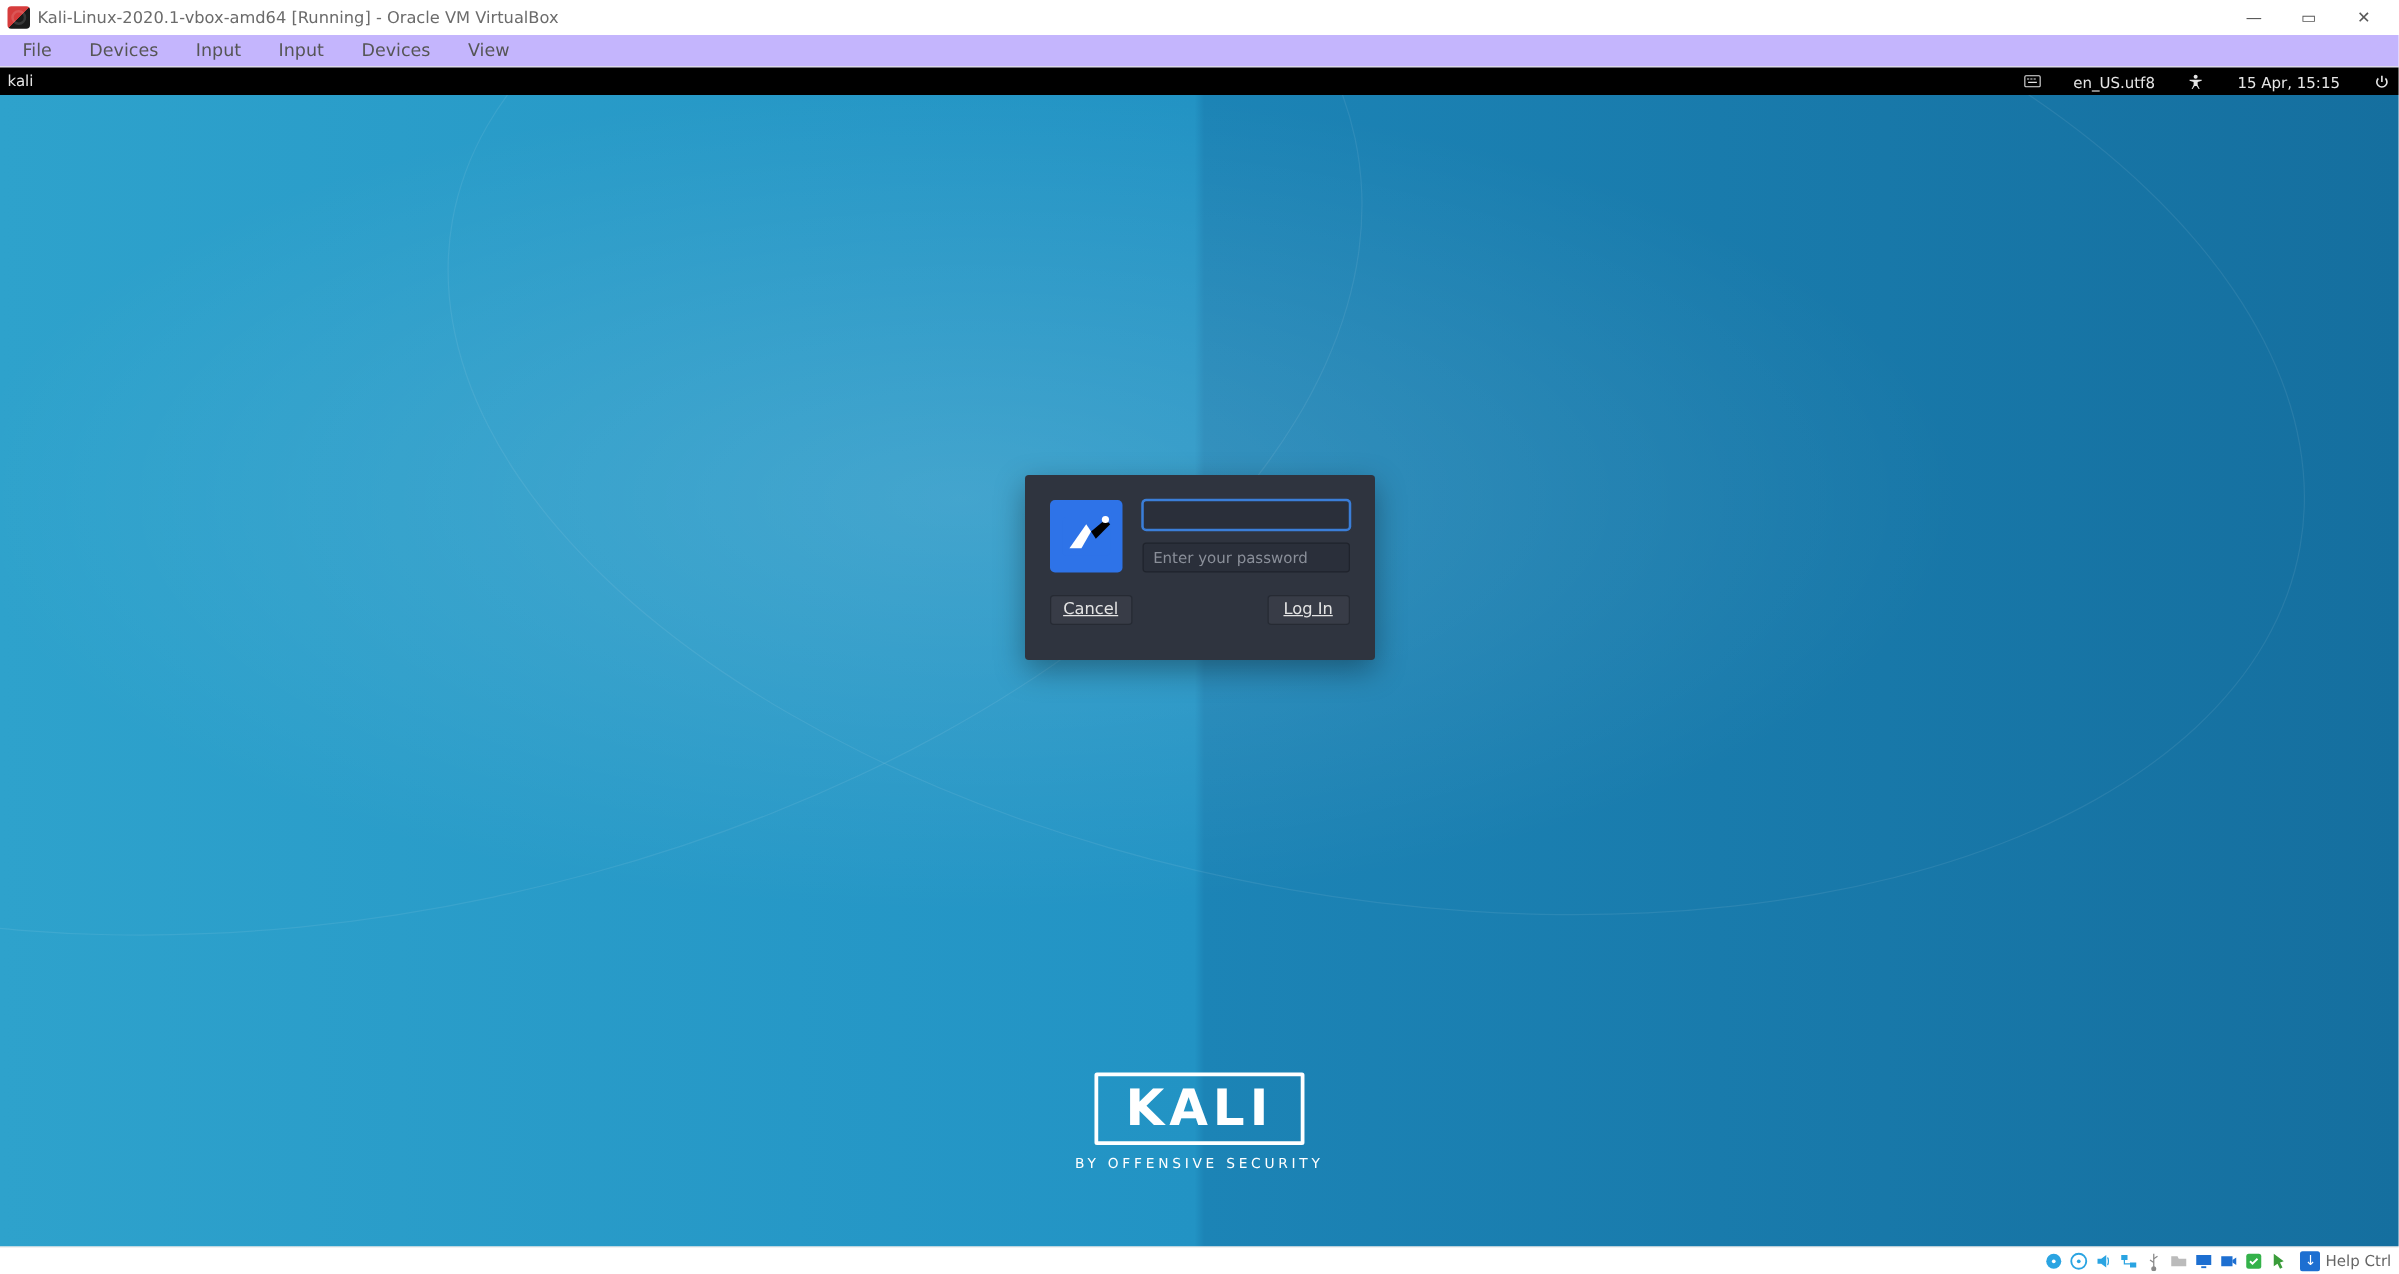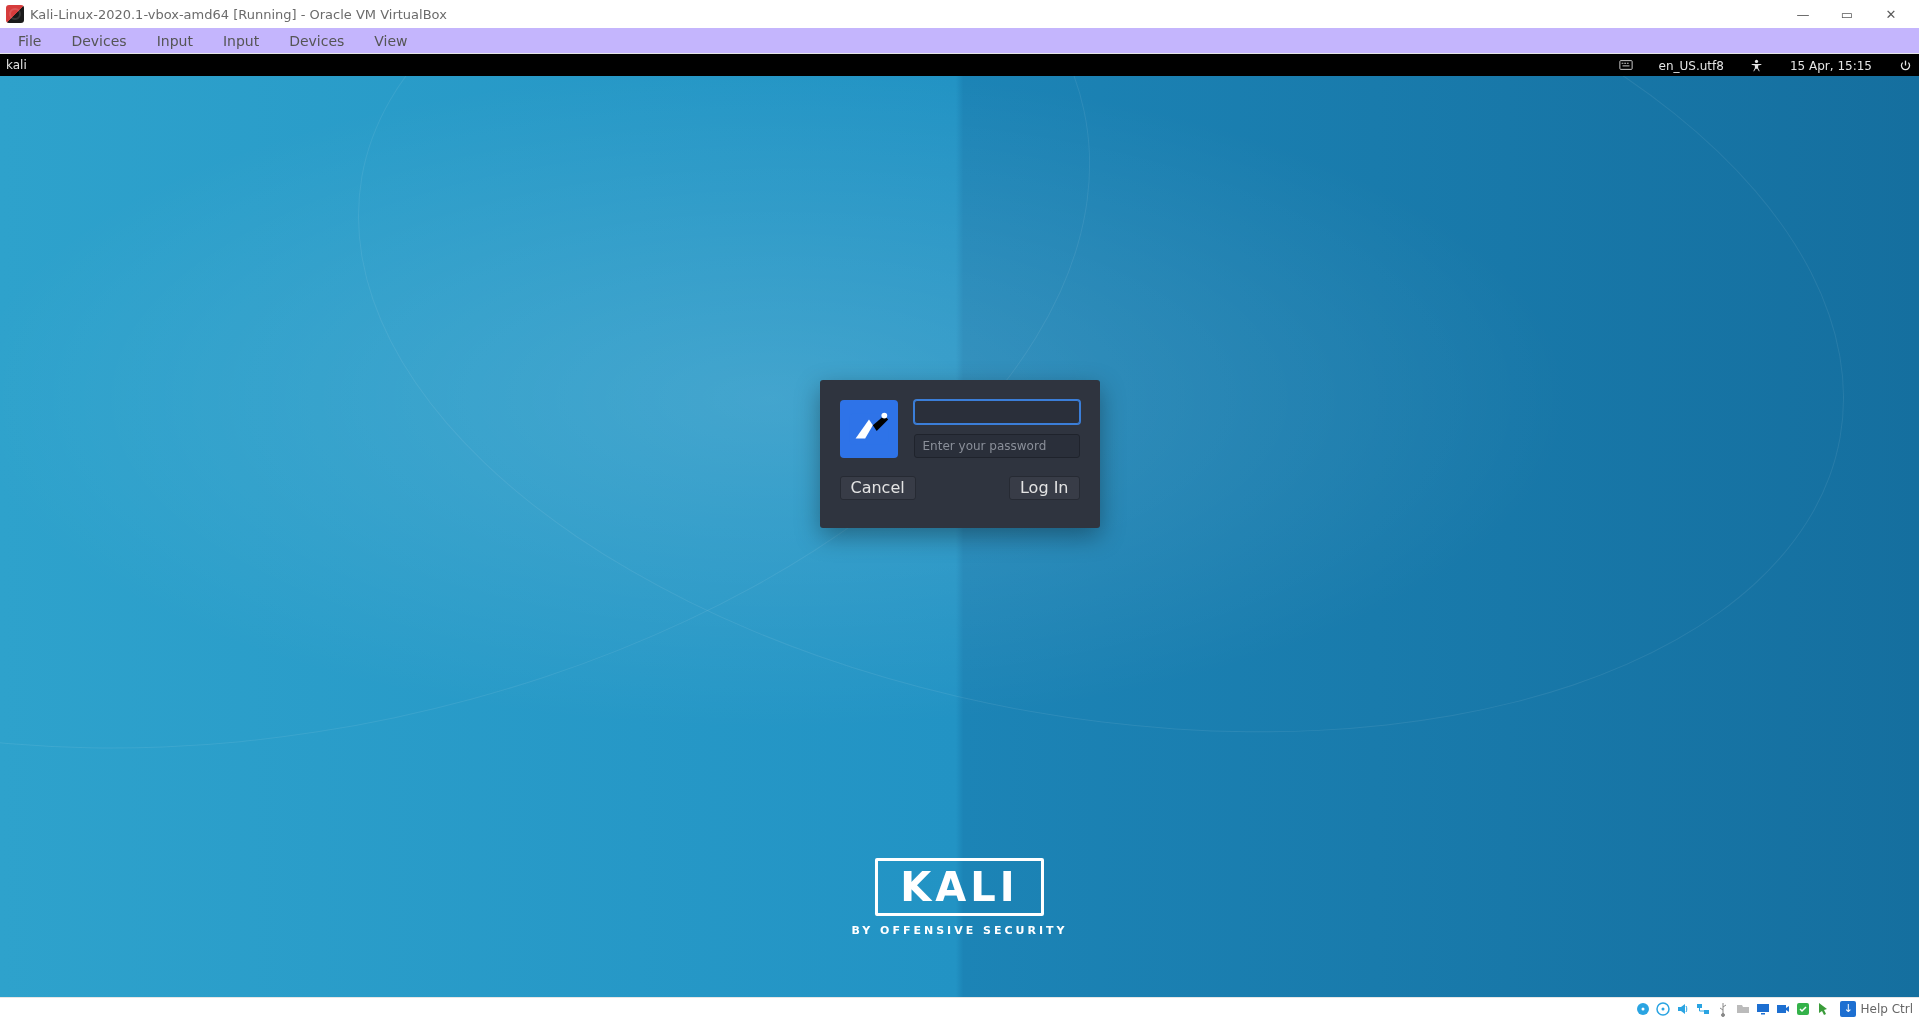--- a/index.html
+++ b/index.html
@@ -73,36 +73,36 @@
   width:100%; height:24px; border-radius:3px; padding:0 8px; font-size:12px;
   background:#2a2f3a; color:#d6d6d6; border:1px solid #1f232c; outline:none;
 }
 .login-box input.username { border:1px solid #3b7ed8; box-shadow:0 0 0 1px #3b7ed8; }
 .login-box input::placeholder { color:#8a8f99; }
 .login-box .btnrow {
   grid-column: 1 / -1; display:flex; justify-content:space-between; margin-top:8px;
 }
 .login-box button {
   min-width:66px; height:24px; background:#383c47; color:#e4e4e4;
-  border:1px solid #262a33; border-radius:3px; font-size:16px; padding:0 10px;
+  border:1px solid #262a33; border-radius:3px; font-size:13px; padding:0 10px;text-decoration:underline;
 }
 
 
 .kali-logo {
   position:absolute; left:50%; bottom:60px; transform:translateX(-50%);
   text-align:center; color:#fff;
 }
 .kali-logo .box {
   border:3px solid #fff; padding:6px 22px; display:inline-block; border-radius:2px;
 }
 .kali-logo .box-text {
   font-size:40px; font-weight:800; letter-spacing:4px; line-height:1;
 }
 .kali-logo .sub {
-  margin-top:8px; font-size:11px; letter-spacing:3px; font-weight:700;
+  margin-top:8px; font-size:11px; letter-spacing:3px; font-weight:400;
 }
 
 
 .vbox-statusbar {
   height:22px; background:#fff; display:flex; align-items:center; justify-content:flex-end;
   gap:2px; padding:0 6px; font-size:12px; color:#444; border-top:1px solid #e6e6e6;
 }
 .vbox-statusbar .sicon {
   width:18px; height:18px; display:flex; align-items:center; justify-content:center;
   border-radius:2px;

